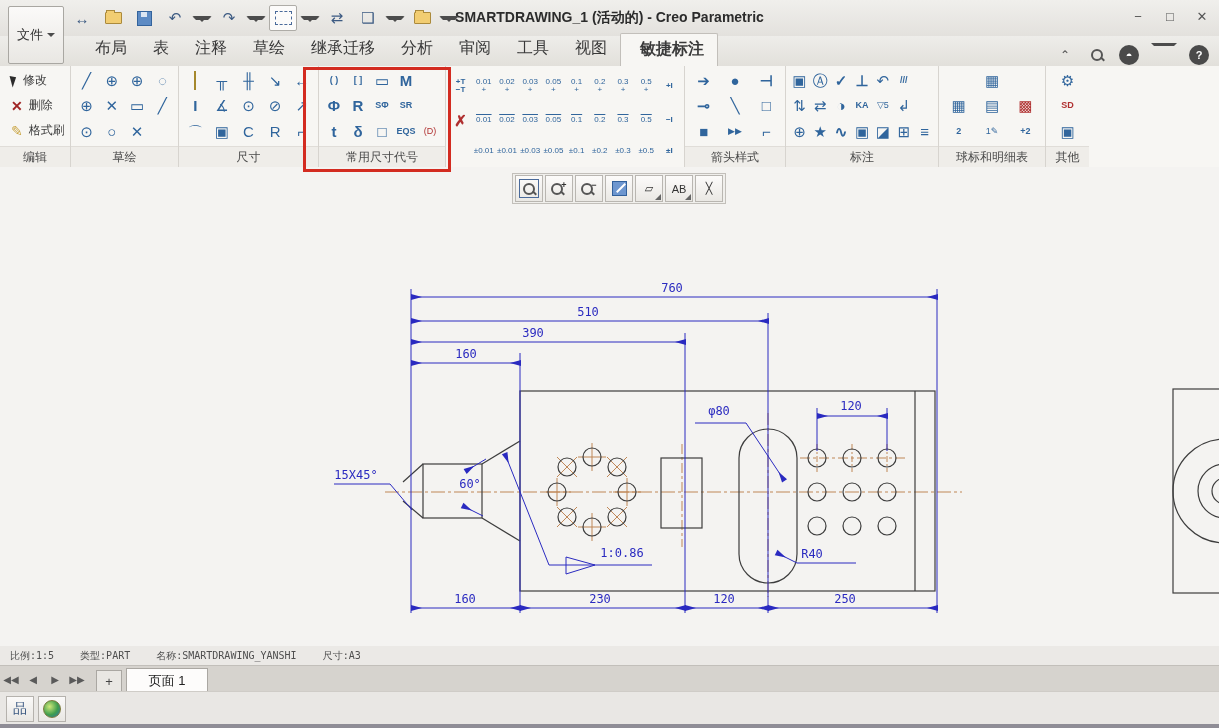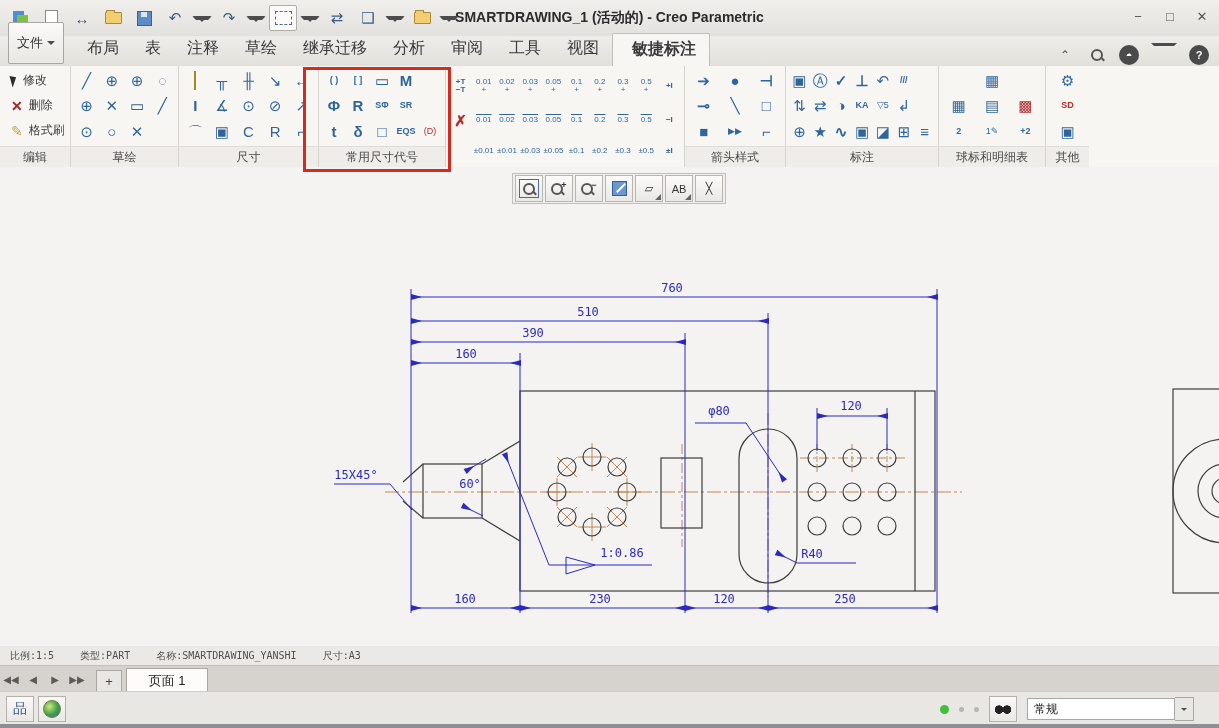--- a/index.html
+++ b/index.html
@@ -29,21 +29,21 @@
   .i-floppy::before{content:"";position:absolute;left:3px;top:0;width:6px;height:5px;background:#dce6f2;}
   .i-selbox{width:15px;height:12px;border:1px dashed #4a6a9a;}
   .i-cursor{width:0;height:0;border-left:6px solid #2b2b2b;border-top:3px solid transparent;border-bottom:9px solid transparent;transform:rotate(-15deg);}
   .i-ruler{width:15px;height:11px;background:#f2ce4e;border:1px solid #a5882c;
            background-image:repeating-linear-gradient(90deg,#a5882c 0 1px,transparent 1px 4px);}
   .caret{width:0;height:0;border:4px solid transparent;border-top-color:#4c4c4c;margin-top:4px;}
   .caret.sm{border-width:3px;margin-top:3px;}
   
   #tabrow{left:0;top:36px;width:1219px;height:30px;background:linear-gradient(#eeedea,#e2e0db);
           border-bottom:1px solid #c9c6c1;display:flex;align-items:flex-end;}
-  #file-btn{display:flex;align-items:center;gap:4px;margin:0 10px 0 8px;height:24px;padding:8px 8px;
+  #file-btn{display:flex;align-items:center;gap:4px;margin:0 18px 0 8px;height:24px;padding:16px 8px;
             border:1px solid #a9a7a2;background:linear-gradient(#fbfaf9,#e9e7e3);border-radius:2px;
             font-size:13px;color:#333;margin-bottom:2px;}
   .tab{padding:5px 13px 6px 13px;font-size:16px;color:#3a3a3a;}
   .tab.active{background:#f7f6f3;border:1px solid #c2bfba;border-bottom:0;font-weight:bold;border-radius:2px 2px 0 0;padding-left:19px;}
   #ribbon-utils{position:absolute;right:10px;top:40px;display:flex;gap:12px;align-items:center;}
   .util{width:20px;height:20px;display:flex;align-items:center;justify-content:center;color:#555;font-size:12px;}
   .util.dark{background:#4a4a4a;color:#fff;border-radius:50%;font-size:11px;font-weight:bold;}
   .i-mag{width:8px;height:8px;border:2px solid #555;border-radius:50%;position:relative;}
   .i-mag::after{content:"";position:absolute;left:7px;top:7px;width:5px;height:2px;background:#555;transform:rotate(45deg);}
   
@@ -588,28 +588,14 @@
 <div id="bottombar" class="abs">
   <div id="bb-left" class="abs">
 
   <span class="bbtn tree" style="color: rgb(60, 90, 130); font-size: 14px;">
         <span class="fg">品</span>
       </span>
       <span class="bbtn globe">
         <span class="i-globe"></span>
       </span>
     </div>
-  <div id="bb-right" class="abs">
-    <span class="dot"></span>
-    <span class="dot off"></span>
-    <span class="dot off"></span>
-    <span class="bbtn">
-        <span class="binoc"></span>
-      </span>
-    <div id="mode-dd">
-      <div id="mode-box">常规</div>
-      <div id="mode-arrow">
-          <span class="caret sm"></span>
-        </div>
-    </div>
-  </div>
 </div>
 <div id="bstrip" class="abs"></div>
 
 </body></html>

